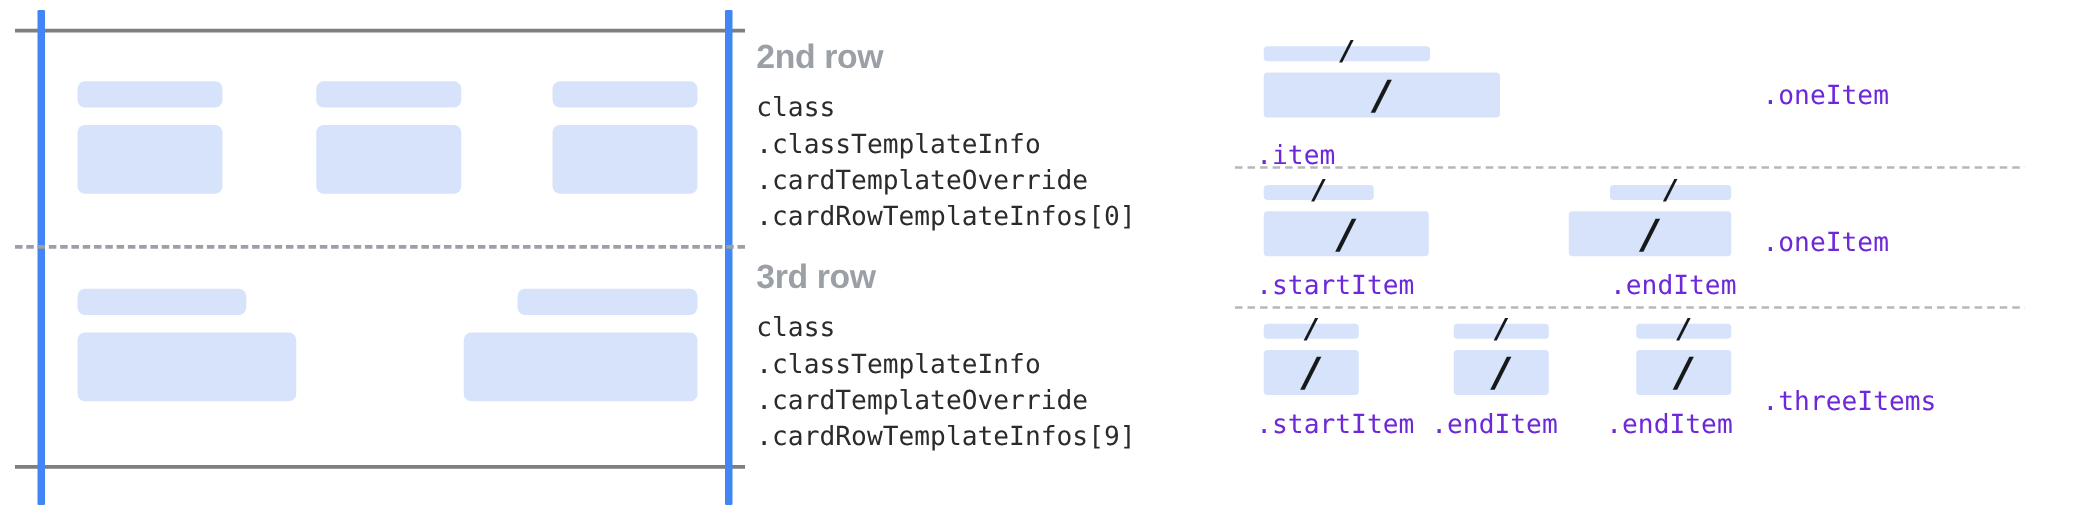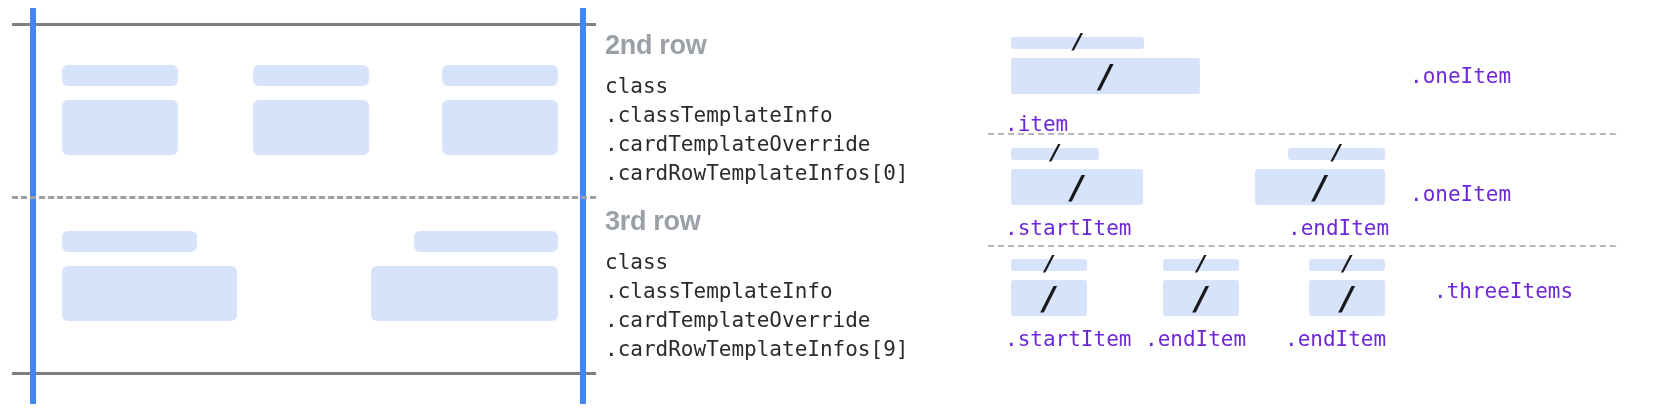--- a/index.html
+++ b/index.html
@@ -220,17 +220,17 @@
       <div class="chip" style="left:329px;top:259px;width:76px;height:12px;"></div>
       <div class="slashwrap" style="left:329px;top:253px;width:76px;height:22px;">
         <span class="slash" style="font-size:22px;">/</span>
       </div>
       <div class="chip" style="left:329px;top:280px;width:76px;height:36px;"></div>
       <div class="slashwrap" style="left:329px;top:280px;width:76px;height:36px;">
         <span class="slash" style="font-size:32px;">/</span>
       </div>
       <div class="mono-label" style="left:305px;top:327px;">.endItem</div>
 
-      <div class="mono-label" style="left:430px;top:279px;margin-left:24px;">.threeItems</div>
+      <div class="mono-label" style="left:430px;top:309px;">.threeItems</div>
     </div>
   </div>
 
 </div>
 
 </body></html>

